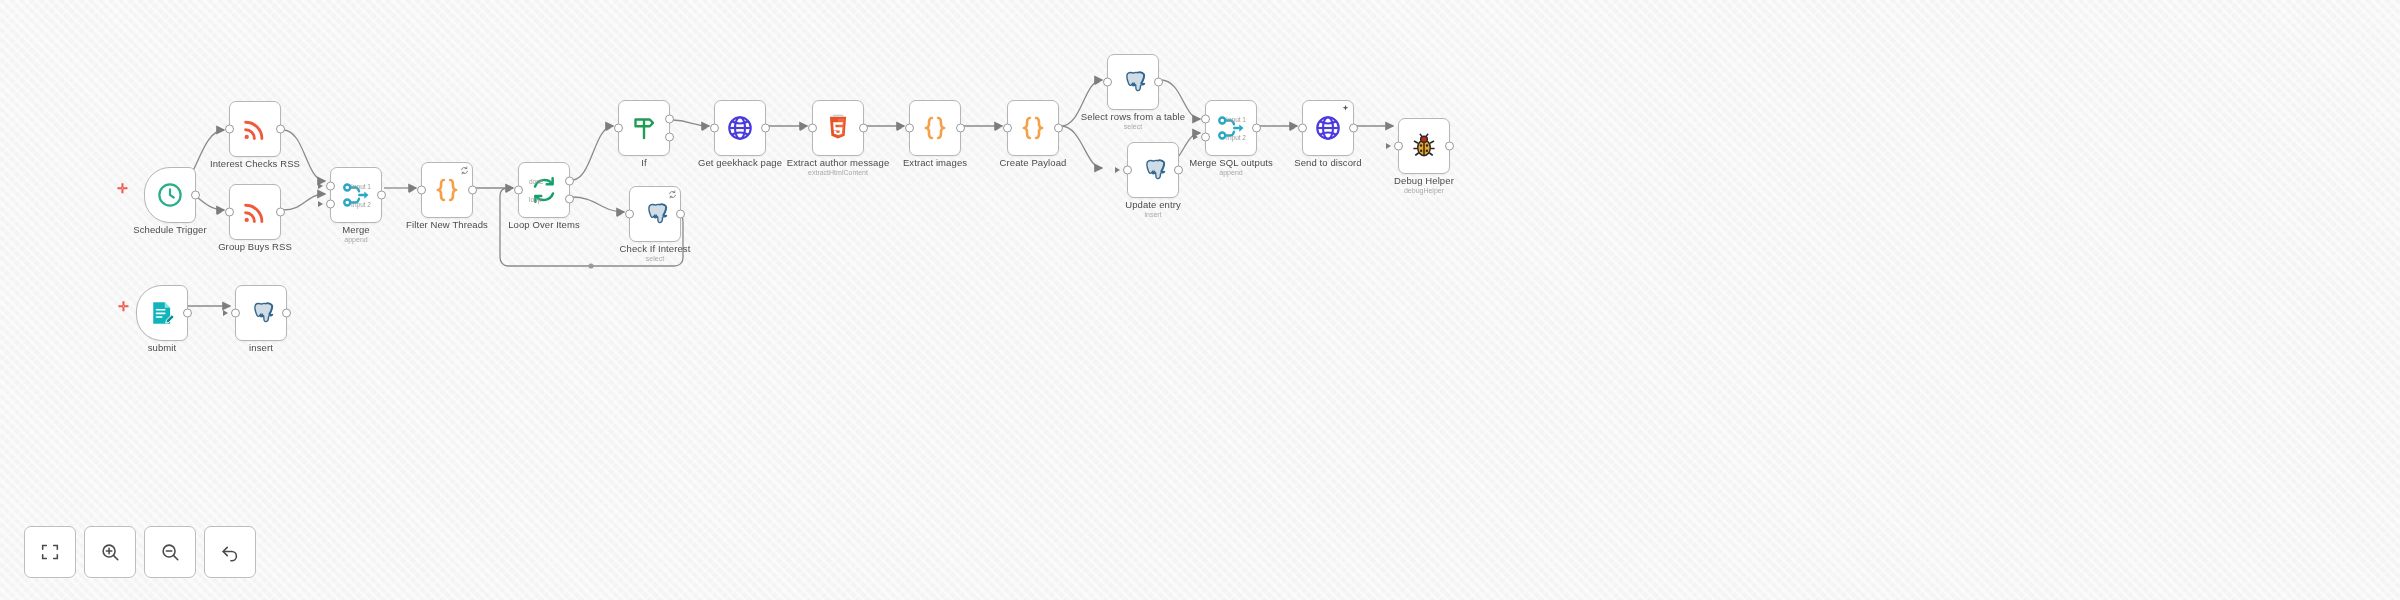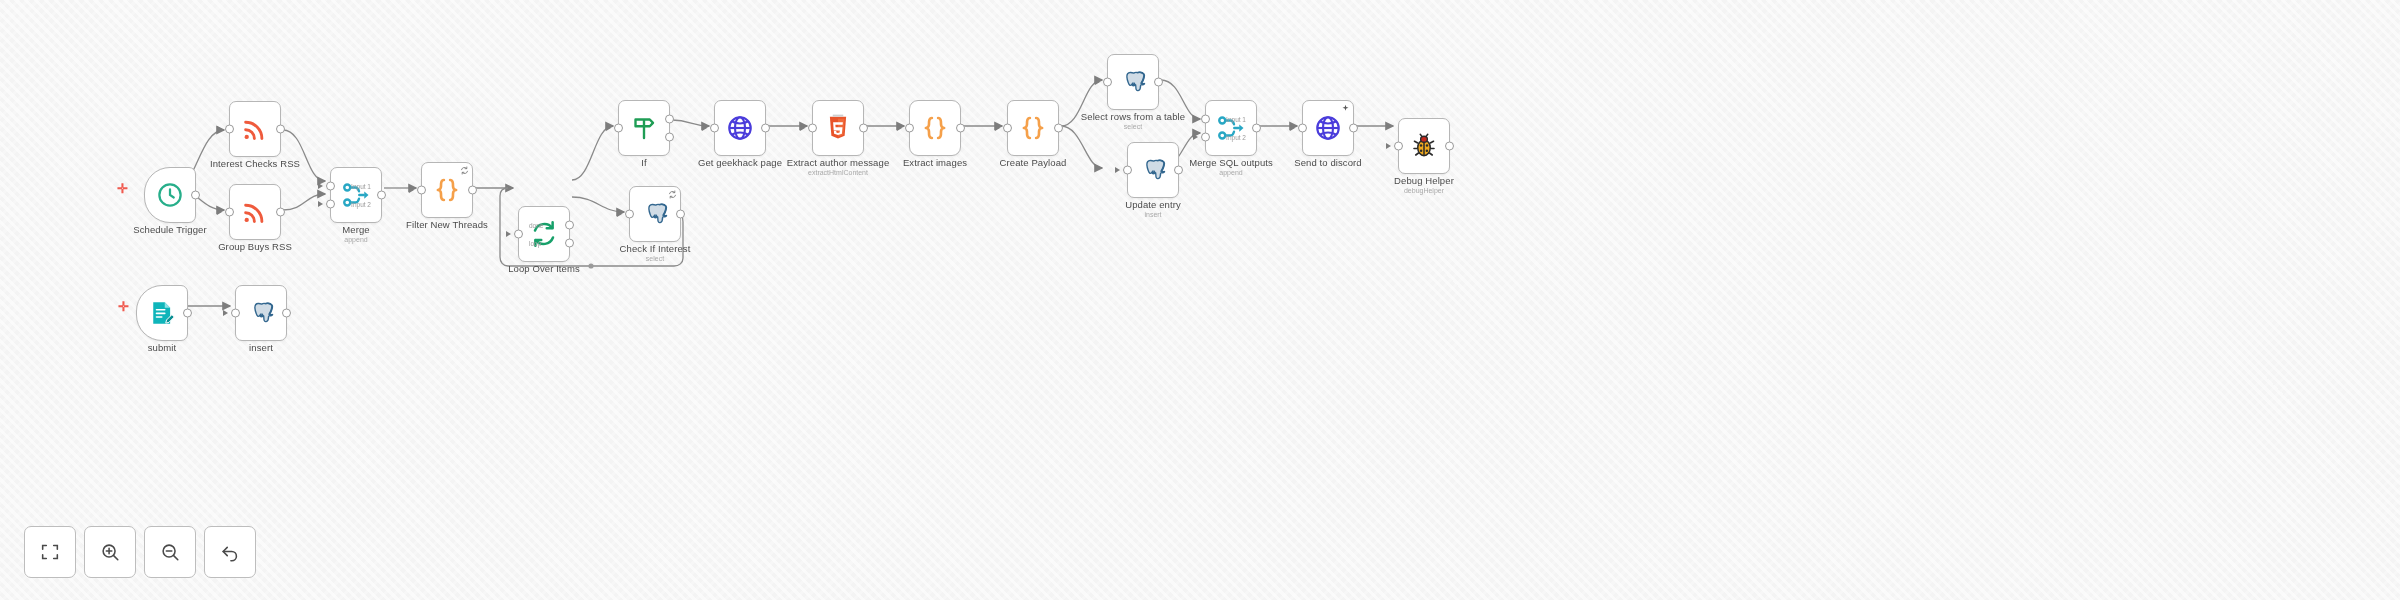--- a/index.html
+++ b/index.html
@@ -257,21 +257,21 @@
             <path d="M20 14a8 8 0 0 1-13.5 3.6"></path>
       <path d="M18.2 2.6v4.6h-4.6"></path>
             <path d="M5.8 21.4v-4.6h4.6"></path>
           </svg>
         </div>
         <div class="port in"></div>
        <div class="arrowhead"></div>
         <div class="port out"></div>
         <div class="node-label">Filter New Threads</div>
       </div>
-      <div class="node" style="left: 518px; top: 162px; margin-top: 44px;">
+      <div class="node" style="left: 518px; top: 162px;">
         <span>
           <svg class="glyph" viewBox="0 0 24 24" fill="none" stroke="#17a06a" stroke-width="2" stroke-linecap="round">
         <path d="M4.8 9.2A8 8 0 0 1 18.6 7.1"></path>
             <path d="M19.2 14.8A8 8 0 0 1 5.4 16.9"></path>
         <path d="M18.9 2.6v4.7h-4.7" stroke-linejoin="round"></path>
             <path d="M5.1 21.4v-4.7h4.7" stroke-linejoin="round"></path>
           </svg>
         </span>
         <div class="port in"></div>
        <div class="arrowhead"></div>
@@ -338,21 +338,21 @@
         <path d="M8.1 7.4h7.8l-.2 2H9.9l.15 1.9h5.55l-.5 5.3-3.1 1-3.1-1-.2-2.2h1.9l.1 1.1 1.3.4 1.3-.4.15-1.6H8.55Z" fill="#fff"></path>
         <rect x="7.8" y="1.3" width="8.4" height="1.6" fill="#cfcfcf"></rect>
           </svg>
         </span>
         <div class="port in"></div>
        <div class="arrowhead"></div>
         <div class="port out"></div>
         <div class="node-label">Extract author message</div>
         <div class="node-sub">extractHtmlContent</div>
       </div>
-      <div class="node" style="left: 909px; top: 100px; border-radius: 9px;">
+      <div class="node" style="left: 909px; top: 100px;">
         <span>
           <svg class="glyph" viewBox="0 0 24 24" fill="none" stroke="#f5a04a" stroke-width="2.1" stroke-linecap="round" stroke-linejoin="round">
         <path d="M9.5 4C7 4 7.2 7.2 7.2 9c0 1.6-1 3-2.5 3 1.5 0 2.5 1.4 2.5 3 0 1.8-.2 5 2.3 5"></path>
         <path d="M14.5 4c2.5 0 2.3 3.2 2.3 5 0 1.6 1 3 2.5 3-1.5 0-2.5 1.4-2.5 3 0 1.8.2 5-2.3 5"></path>
           </svg>
         </span>
         <div class="port in"></div>
        <div class="arrowhead"></div>
         <div class="port out"></div>
         <div class="node-label">Extract images</div>

